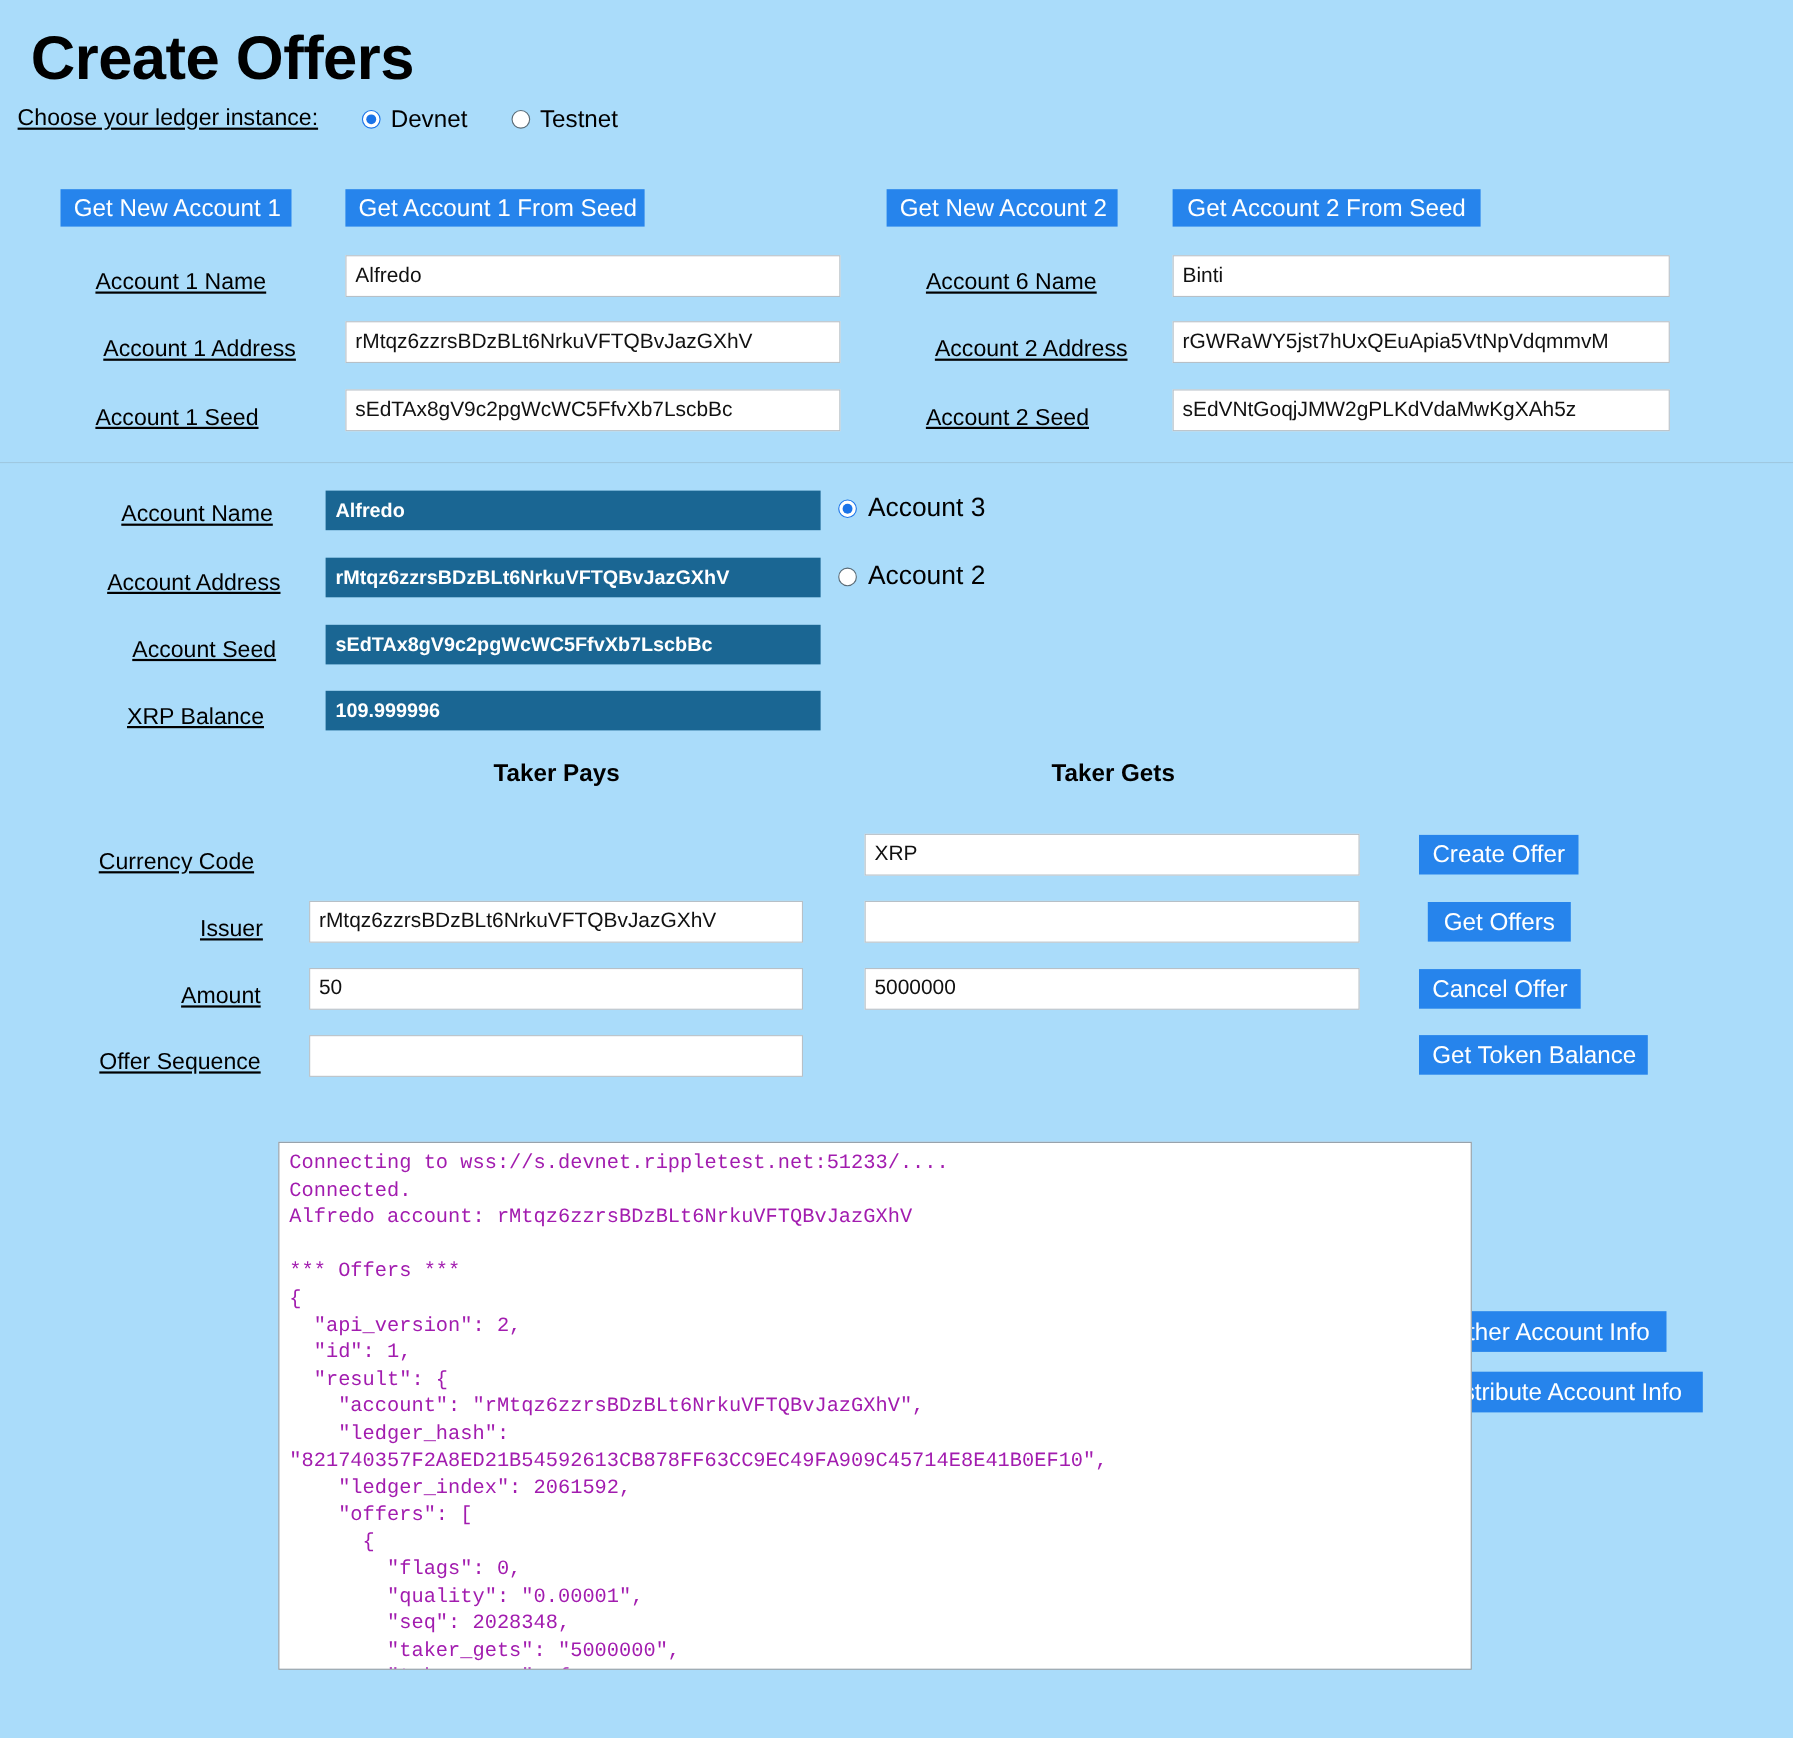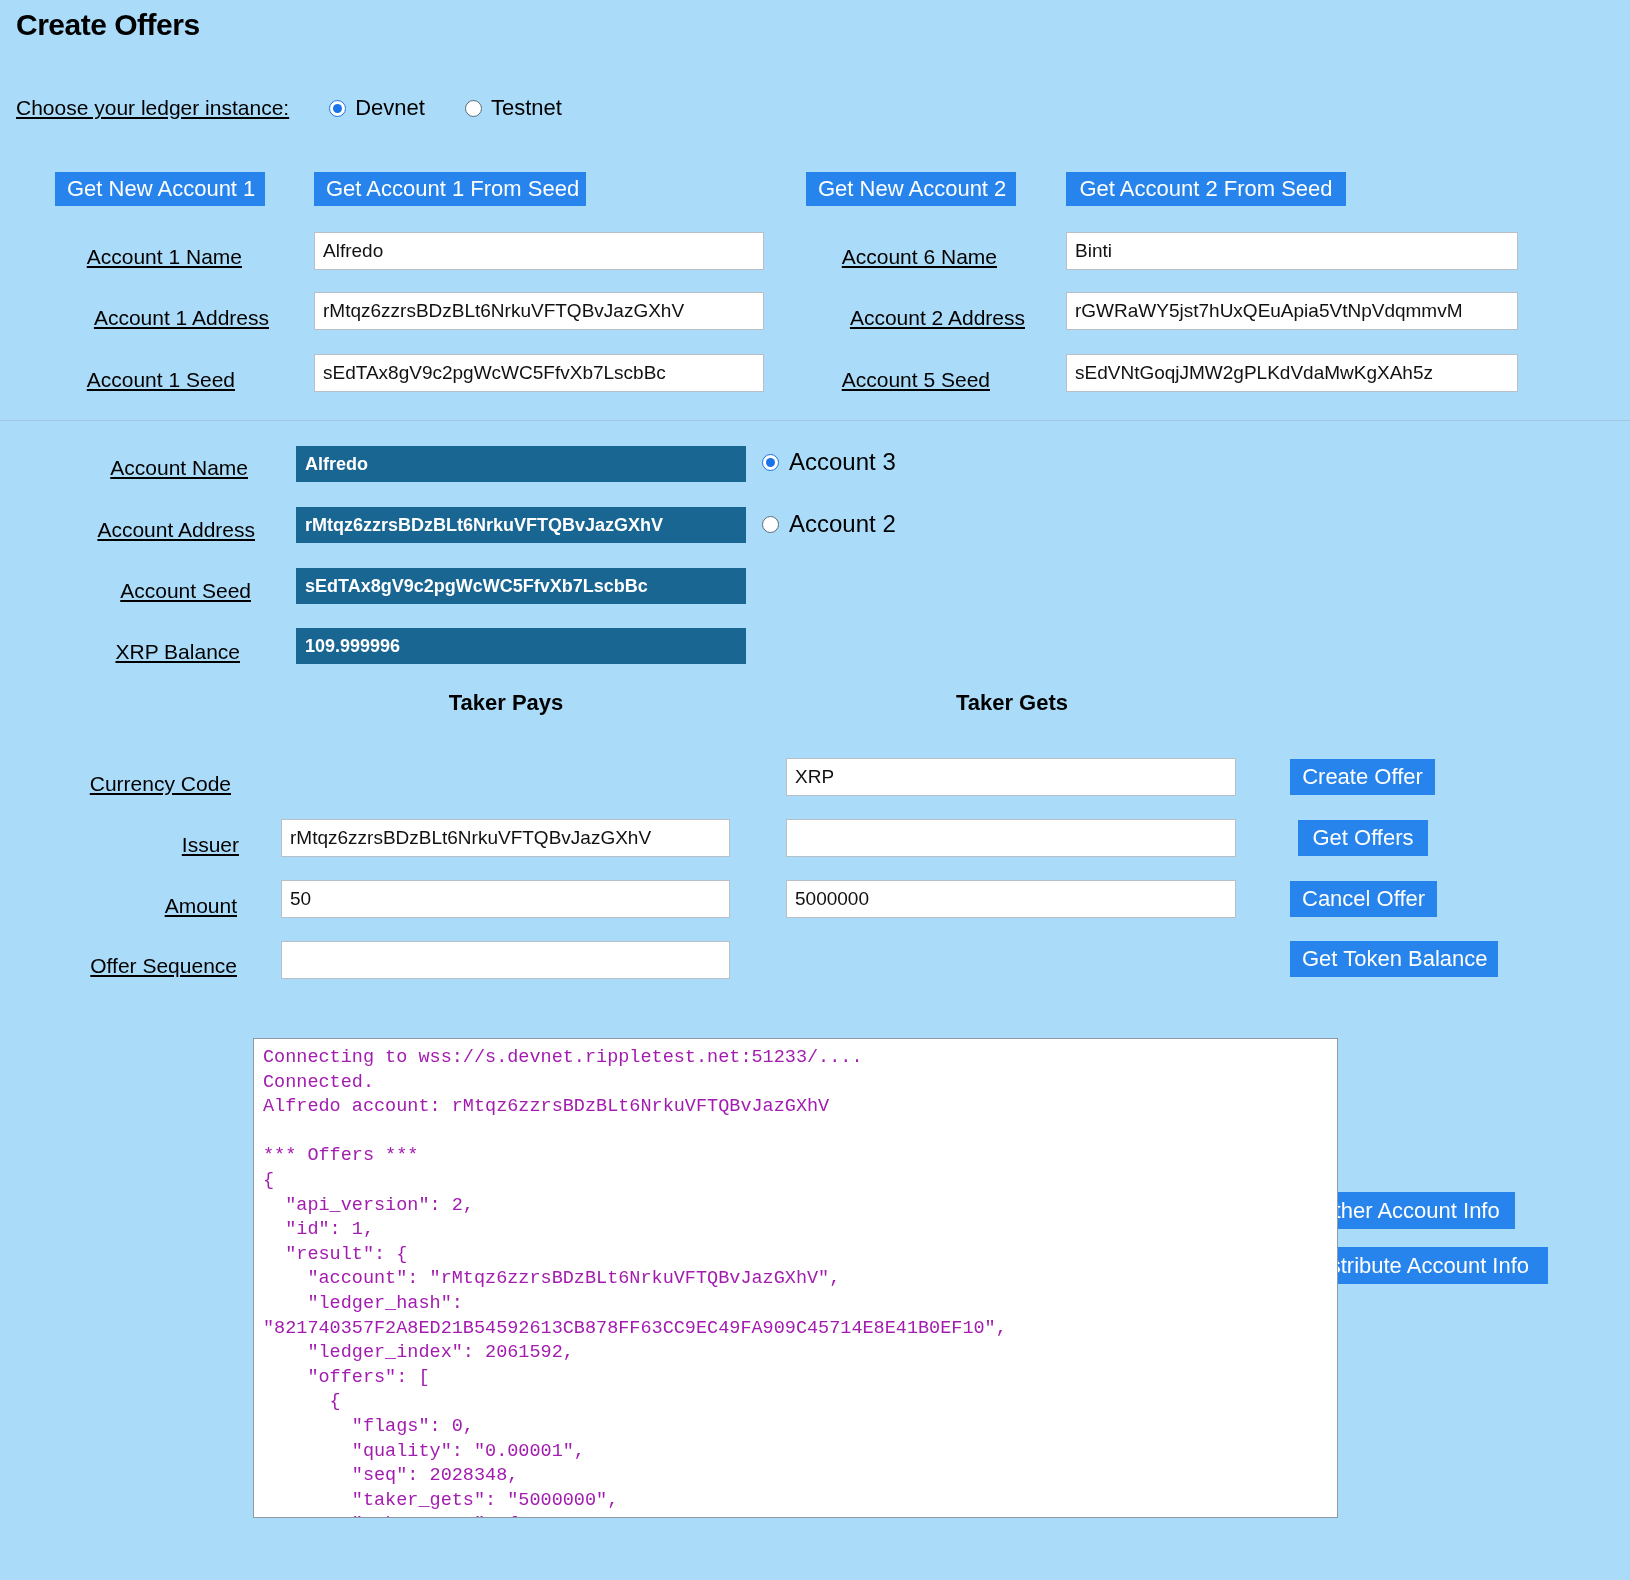--- a/index.html
+++ b/index.html
@@ -15,23 +15,23 @@
     color: #000;
     overflow: hidden;
     position: relative;
   }
   .page {
     position: relative;
     width: 1630px;
     height: 1580px;
   }
   h1.title {
-    font-size: 30px;
+    font-size: 56px;
     font-weight: bold;
-    margin: 0;
+    margin: 12px;
     padding: 0;
     position: absolute;
     left: 16px;
     top: 8px;
     letter-spacing: -0.5px;
   }
   .ledger-row {
     position: absolute;
     left: 16px;
     top: 95px;
@@ -183,21 +183,21 @@
 
   <div class="abs lbl-right" style="left:20px; top:368px; width:215px;">Account 1 Seed</div>
   <input class="inp abs" style="left: 314px; top: 354px; width: 450px;" value="sEdTAx8gV9c2pgWcWC5FfvXb7LscbBc">
 
   <div class="abs lbl-right" style="left:770px; top:245px; width:227px;">Account 6 Name</div>
   <input class="inp abs" style="left: 1066px; top: 232px; width: 452px;" value="Binti">
 
   <div class="abs lbl-right" style="left:770px; top:306px; width:255px;">Account 2 Address</div>
   <input class="inp abs" style="left: 1066px; top: 292px; width: 452px;" value="rGWRaWY5jst7hUxQEuApia5VtNpVdqmmvM">
 
-  <div class="abs lbl-right" style="left:770px; top:368px; width:220px;">Account 5 Seed</div>
+  <div class="abs lbl-right" style="left:770px; top:368px; width:220px;">Account 2 Seed</div>
   <input class="inp abs" style="left: 1066px; top: 354px; width: 452px;" value="sEdVNtGoqjJMW2gPLKdVdaMwKgXAh5z">
 
   <div class="divider"></div>
 
   <div class="abs lbl-right" style="left:20px; top:456px; width:228px;">Account Name</div>
   <input class="inp-dark abs" style="left: 296px; top: 446px; width: 450px;" value="Alfredo">
 
   <div class="abs lbl-right" style="left:20px; top:518px; width:235px;">Account Address</div>
   <input class="inp-dark abs" style="left: 296px; top: 507px; width: 450px;" value="rMtqz6zzrsBDzBLt6NrkuVFTQBvJazGXhV">
 

